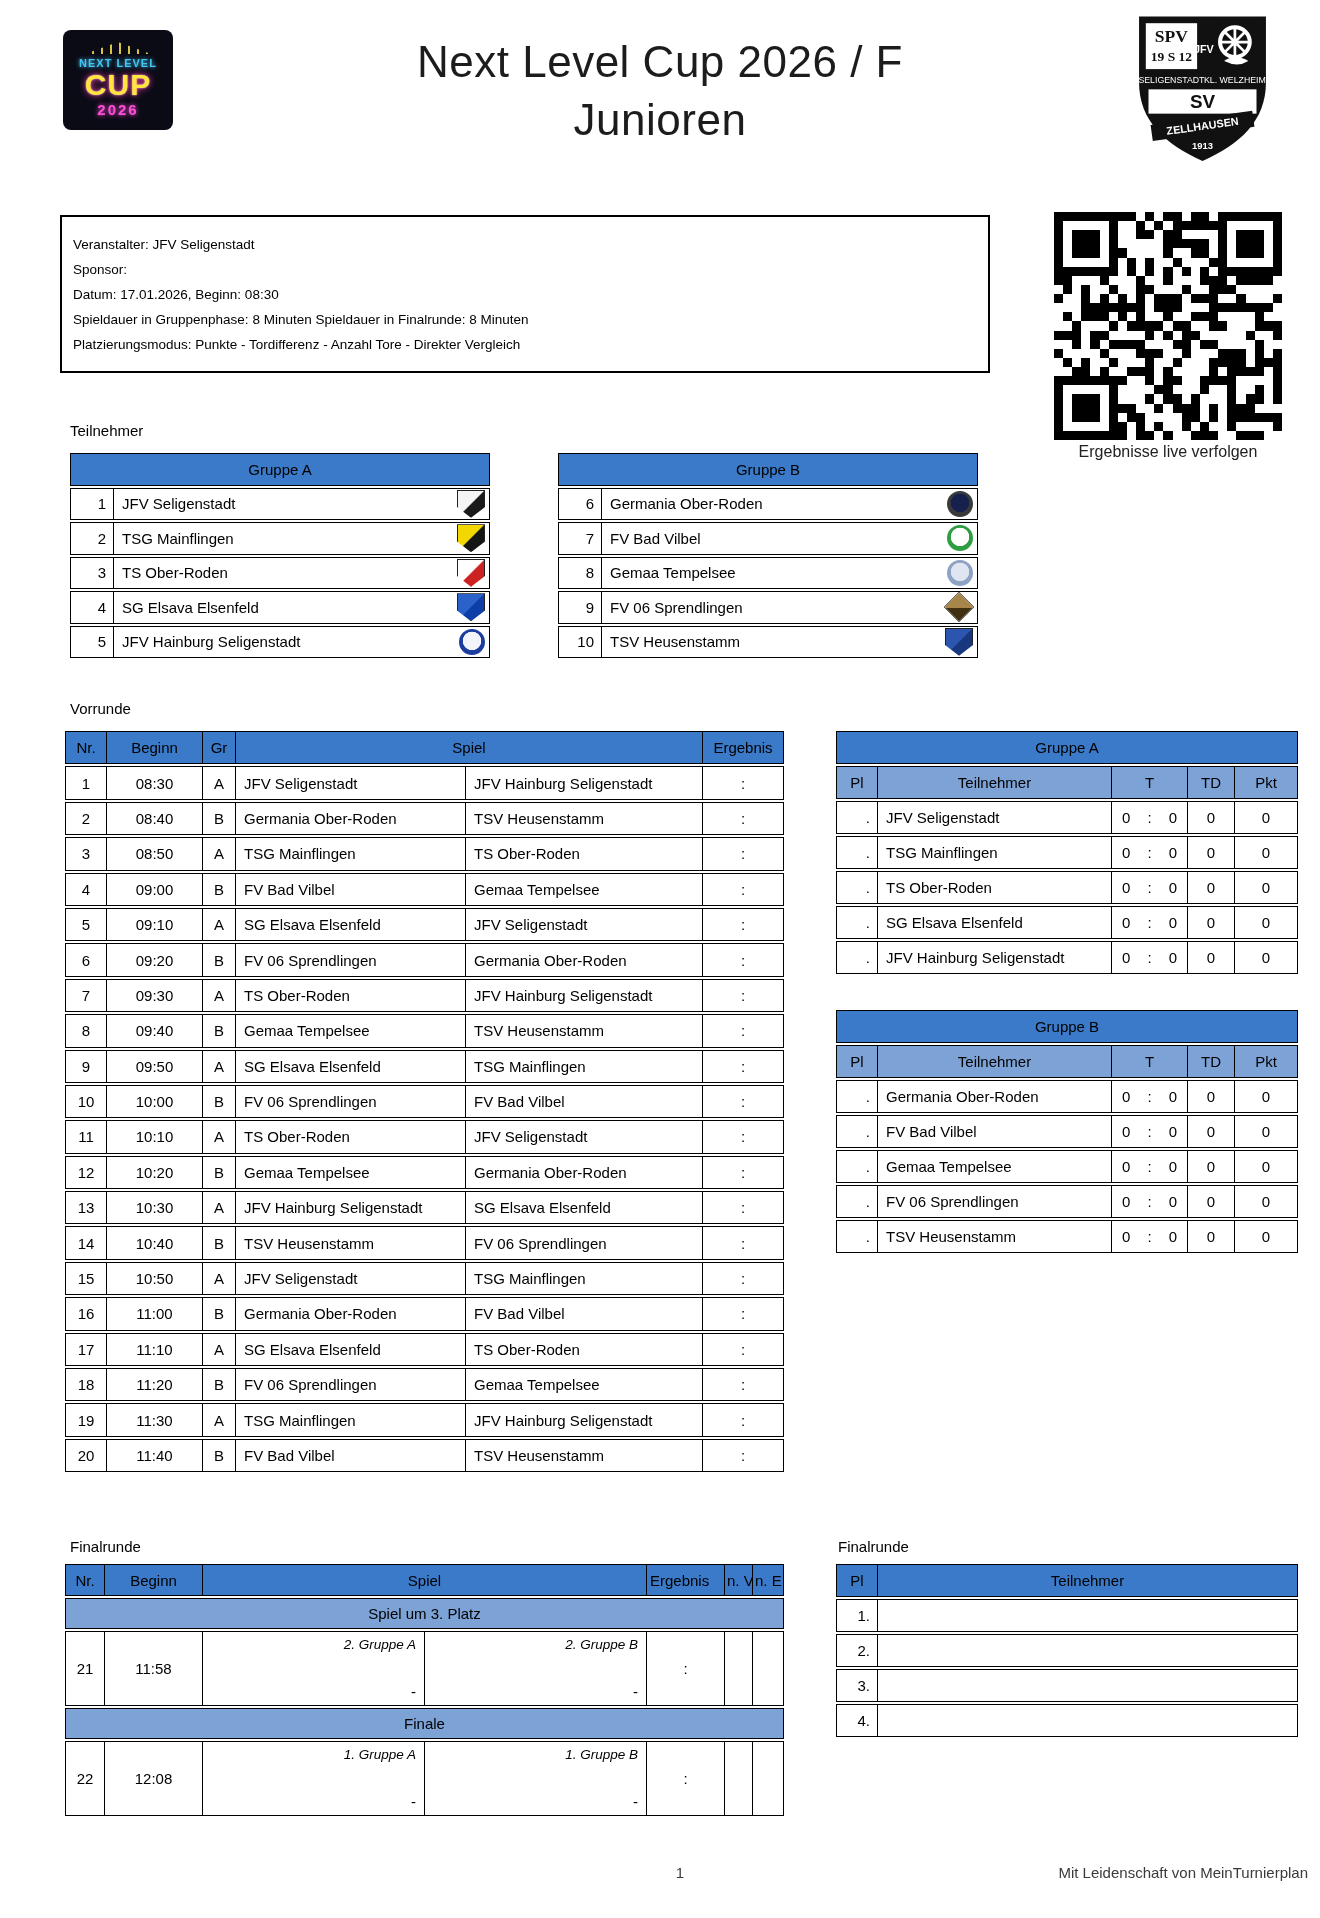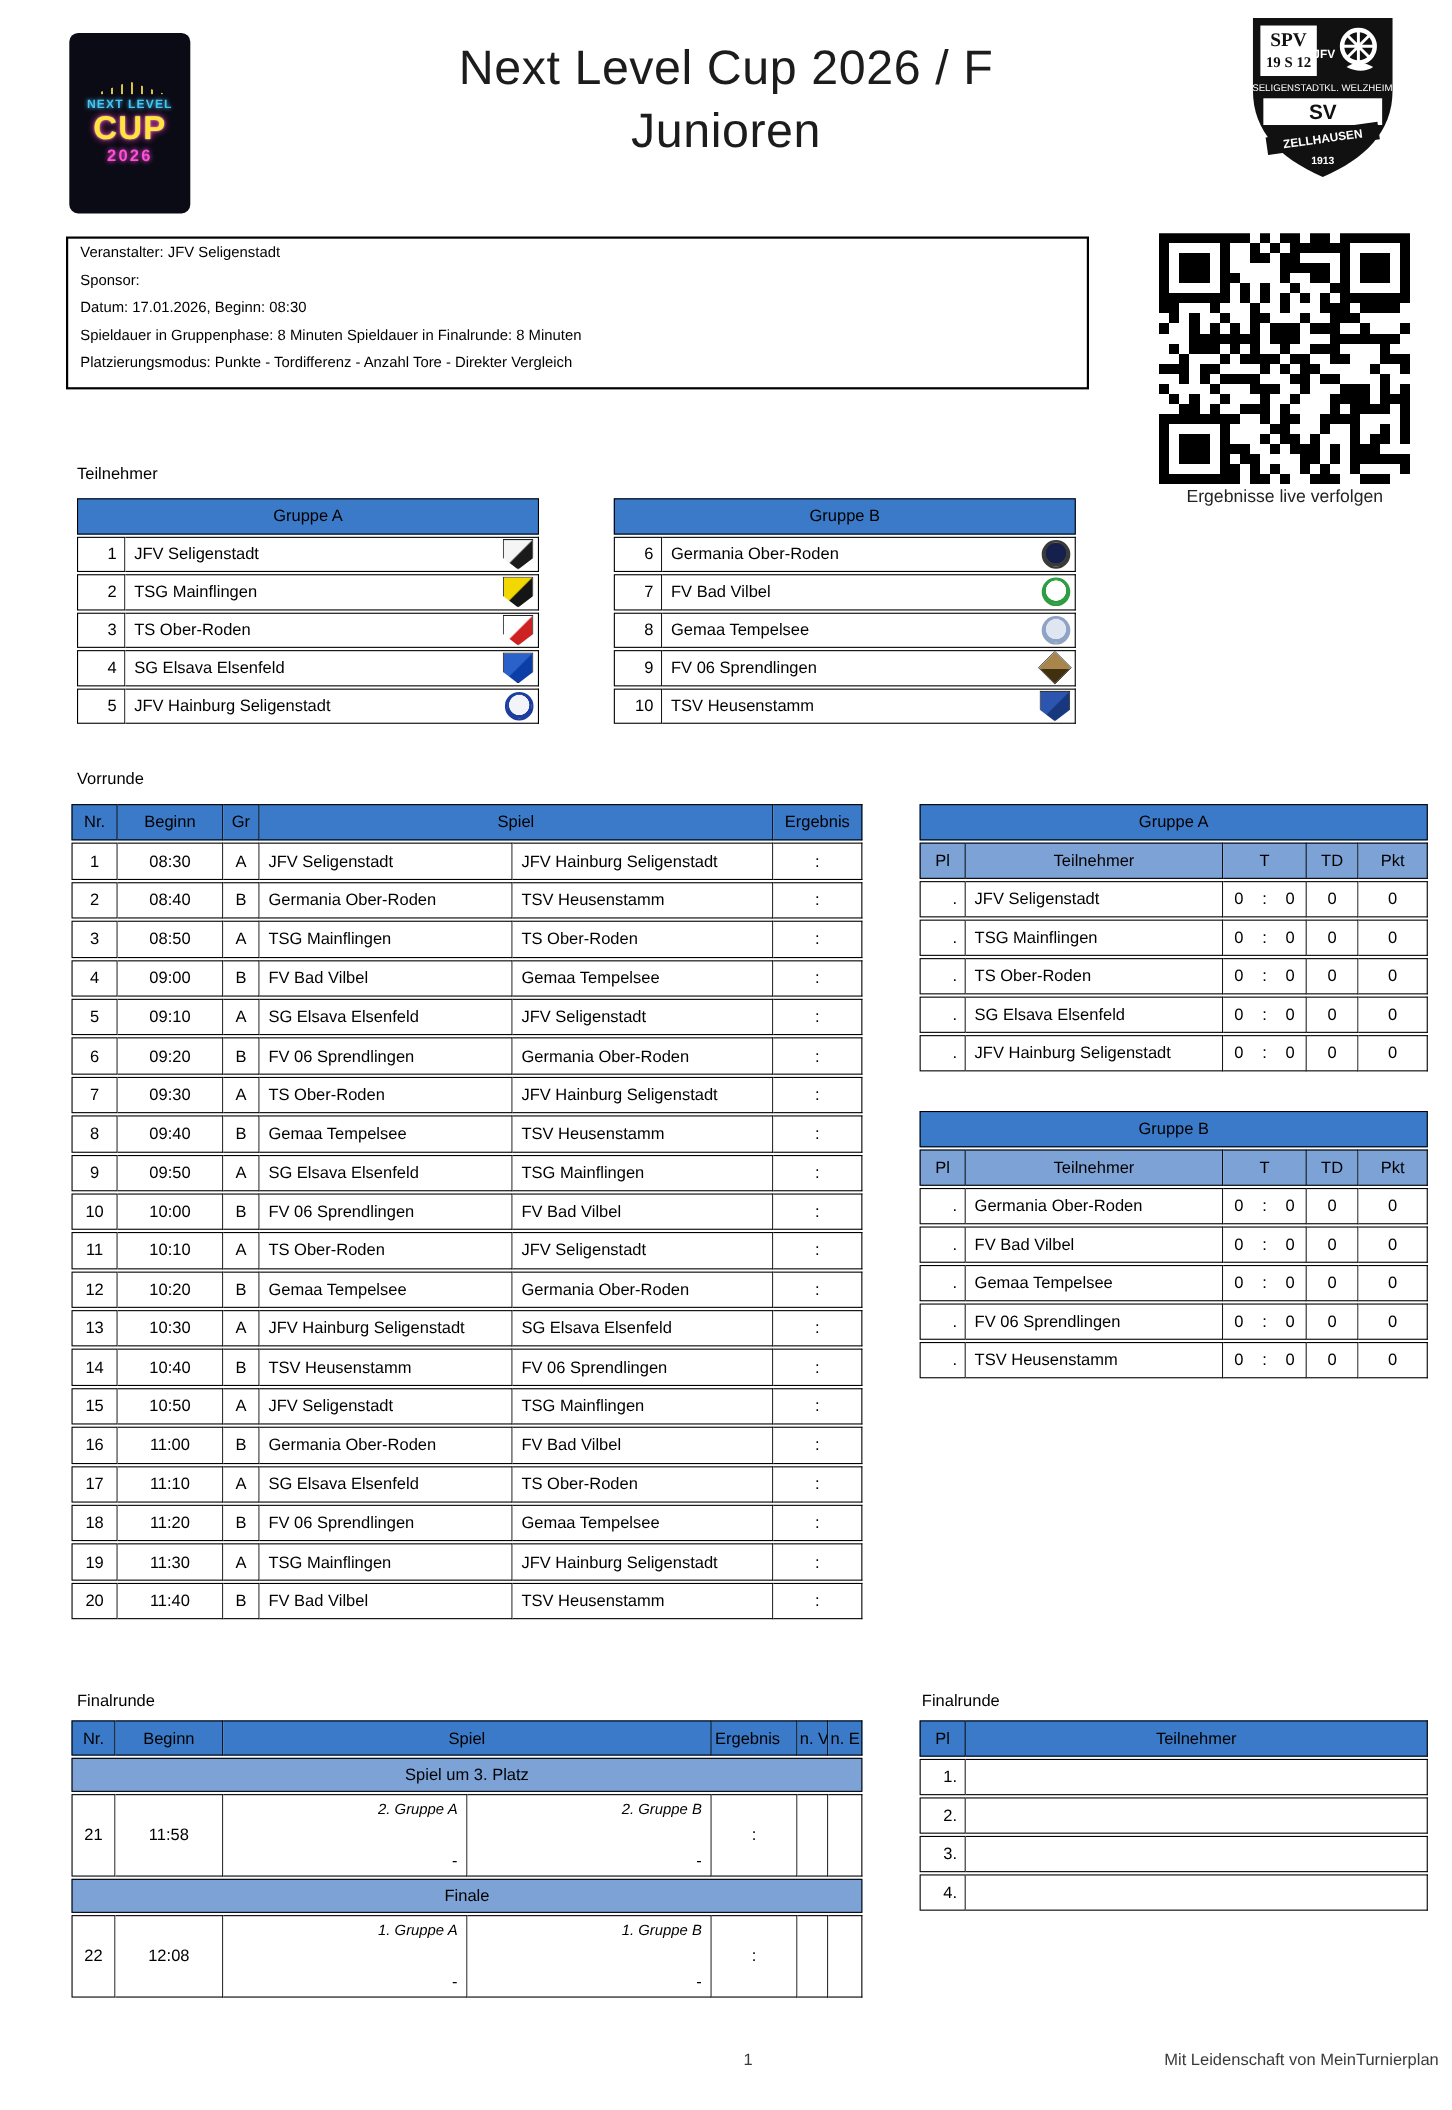--- a/index.html
+++ b/index.html
@@ -1,36 +1,36 @@
 <!DOCTYPE html>
 <html style="--hb: #3b7ac8; --sb: #7da2d6;"><head>
 <meta charset="utf-8">
 <style>
   html,body{margin:0;padding:0;background:#fff;}
   .page{position:relative;width:1320px;height:1918px;background:#fff;
         font-family:"Liberation Sans",sans-serif;color:#000;overflow:hidden;}
 
   
-  .neon-logo{position:absolute;left:63px;top:30px;width:110px;height:164px;background:#0b0b16;
+  .neon-logo{position:absolute;left:63px;top:30px;width:110px;height:100px;background:#0b0b16;
              border-radius:8px;display:flex;flex-direction:column;align-items:center;justify-content:center;
              gap:1px;overflow:hidden;}
   .nl-rays{width:66px;height:12px;margin-bottom:2px;
            background:repeating-linear-gradient(90deg,transparent 0 7px,#d9c445 7px 9px);
            clip-path:polygon(0 100%,50% 0,100% 100%);}
   .nl-top{color:#45c6f2;font-size:11px;font-weight:bold;letter-spacing:1px;text-shadow:0 0 4px #45c6f2;}
   .nl-cup{color:#ffe53d;font-size:30px;font-weight:800;line-height:30px;letter-spacing:1px;
           text-shadow:0 0 7px #ff3db5,0 0 2px #fff;}
   .nl-year{color:#ff4fd8;font-size:15px;font-weight:bold;letter-spacing:2px;text-shadow:0 0 5px #ff4fd8;}
   .title{position:absolute;left:180px;width:960px;top:33px;text-align:center;
          font-size:44px;line-height:58px;color:#1c1c1c;letter-spacing:.5px;}
   .crest{position:absolute;left:1135px;top:12px;width:135px;height:152px;}
 
   
-  .infobox{position:absolute;left:60px;top:215px;width:930px;height:139px;border:2px solid #000;
-           box-sizing:border-box;padding:1px 11px;font-size:13.5px;line-height:24.9px;}
+  .infobox{position:absolute;left:60px;top:215px;width:930px;height:158px;border:2px solid #000;
+           box-sizing:border-box;padding:16px 11px;font-size:13.5px;line-height:24.9px;}
 
   
   .qr{position:absolute;left:1053px;top:212px;width:230px;height:228px;}
   .qr-caption{position:absolute;left:1043px;top:443px;width:250px;text-align:center;font-size:16px;color:#222;}
 
   
   .heading{position:absolute;font-size:15px;color:#000;}
   .footer-page{position:absolute;left:640px;top:1864px;width:80px;text-align:center;font-size:15px;color:#3a3a3a;}
   .footer-credit{position:absolute;right:12px;top:1864px;font-size:15px;color:#3a3a3a;}
 

